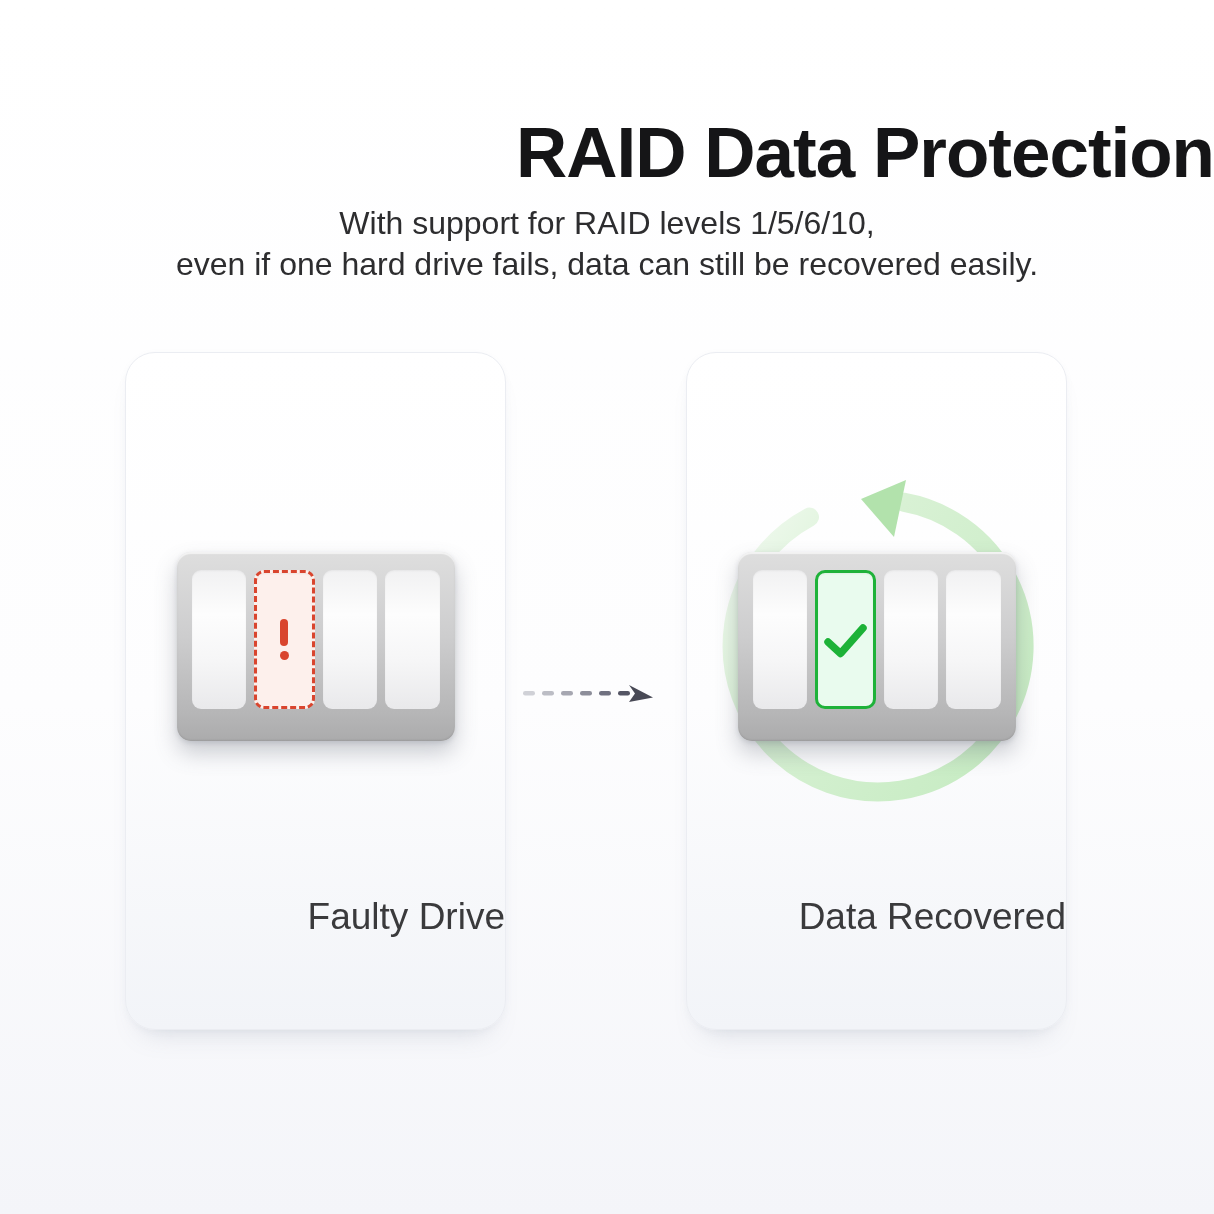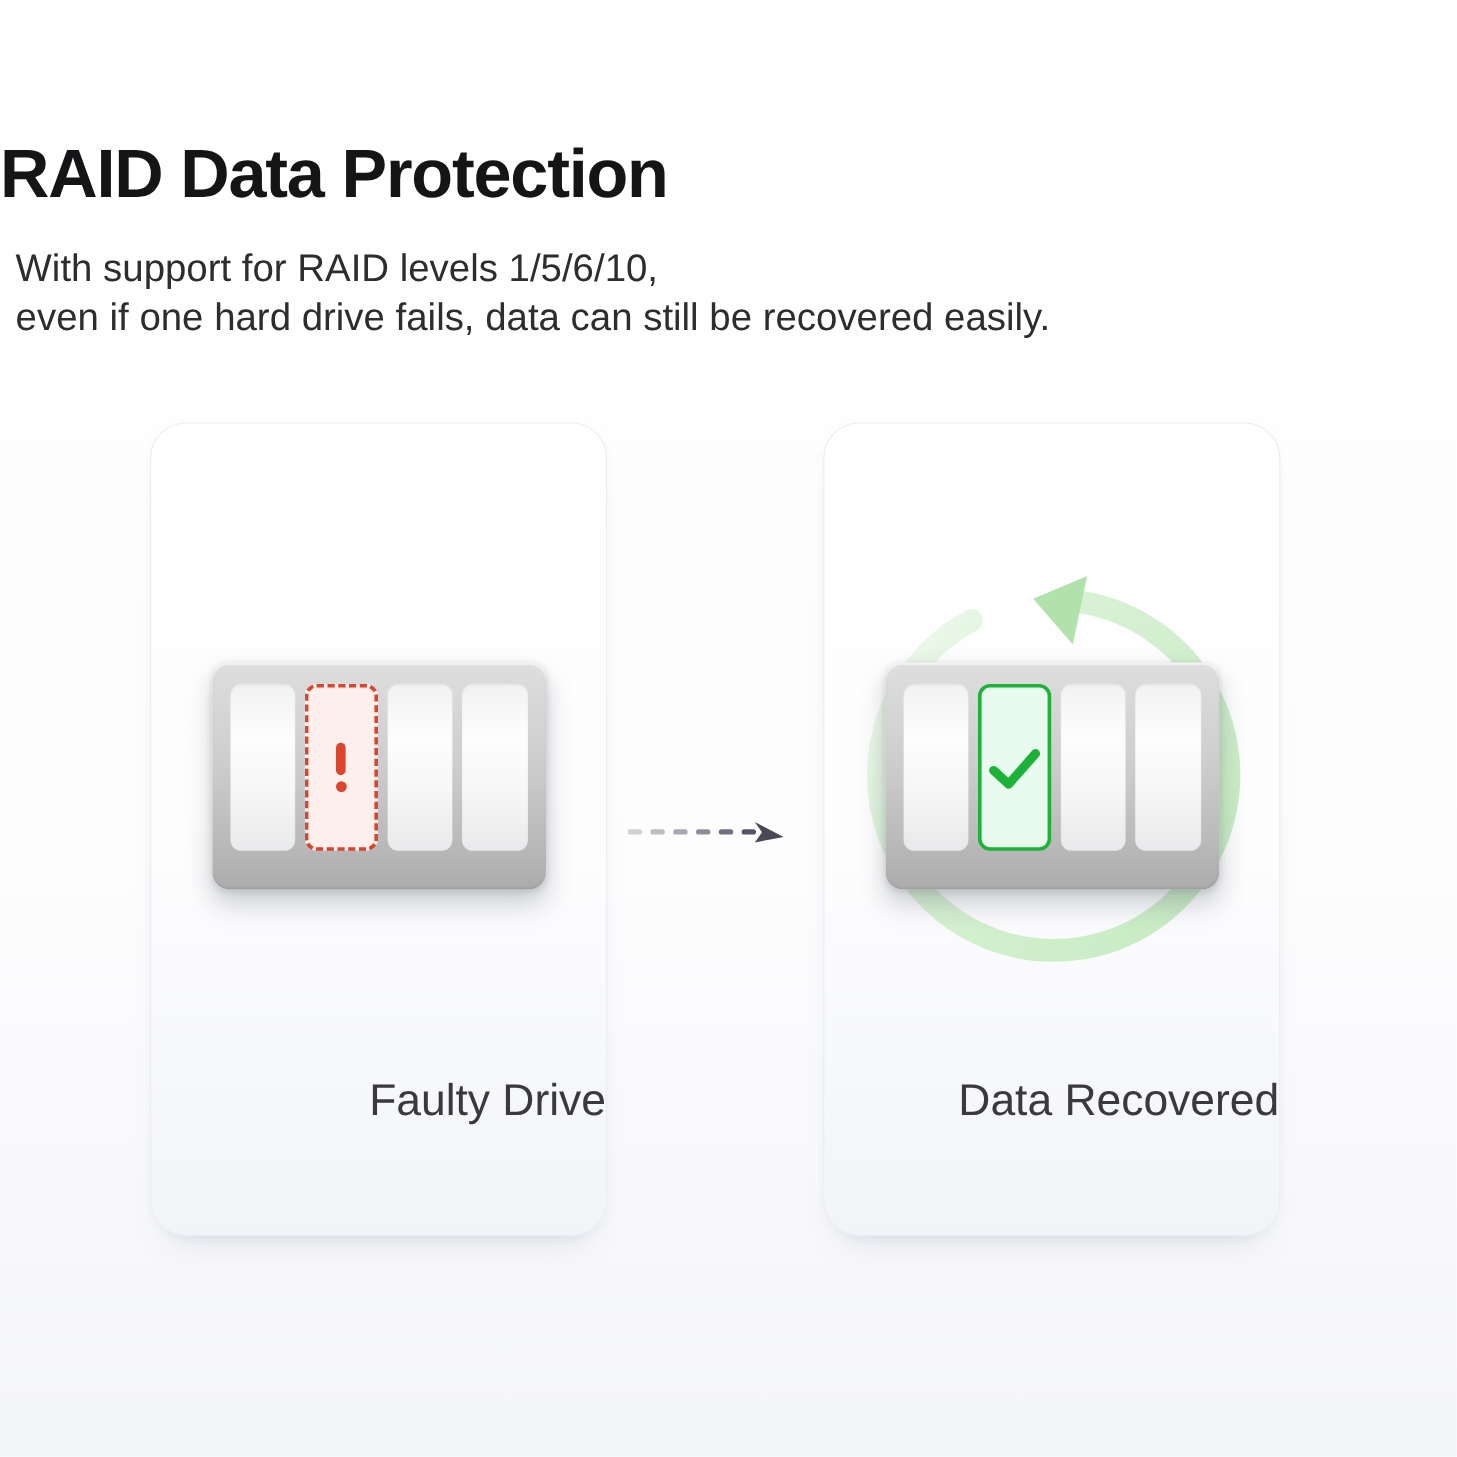--- a/index.html
+++ b/index.html
@@ -11,29 +11,29 @@
   #canvas {
     position: relative;
     width: 1214px; height: 1214px;
     overflow: hidden;
     background: linear-gradient(180deg, #ffffff 0%, #fdfdfe 58%, #f4f5f9 100%);
   }
 
   
   .title {
     position: absolute; top: 112px; left: 0; width: 100%;
-    text-align: left;
-    font-size: 57px; font-weight: 700; letter-spacing: -1px;
+    text-align: right;
+    font-size: 71px; font-weight: 700; letter-spacing: -1px;
     color: #151517;
   }
   .subtitle {
     position: absolute; top: 203px; left: 0; width: 100%;
+    text-align: center;
     font-size: 32px; line-height: 41px; font-weight: 400;
     color: #2d2d2f;
-    padding-left: 13px;
   }
 
   
   .card {
     position: absolute; top: 352px;
     width: 381px; height: 678px;
     border-radius: 30px;
     border: 1px solid #ebedf2;
     background: linear-gradient(180deg, #ffffff 0%, #fdfdfe 52%, #f2f4f8 100%);
     box-shadow: 0 18px 28px -18px rgba(125,135,155,0.30), 0 2px 6px rgba(140,150,165,0.06);

